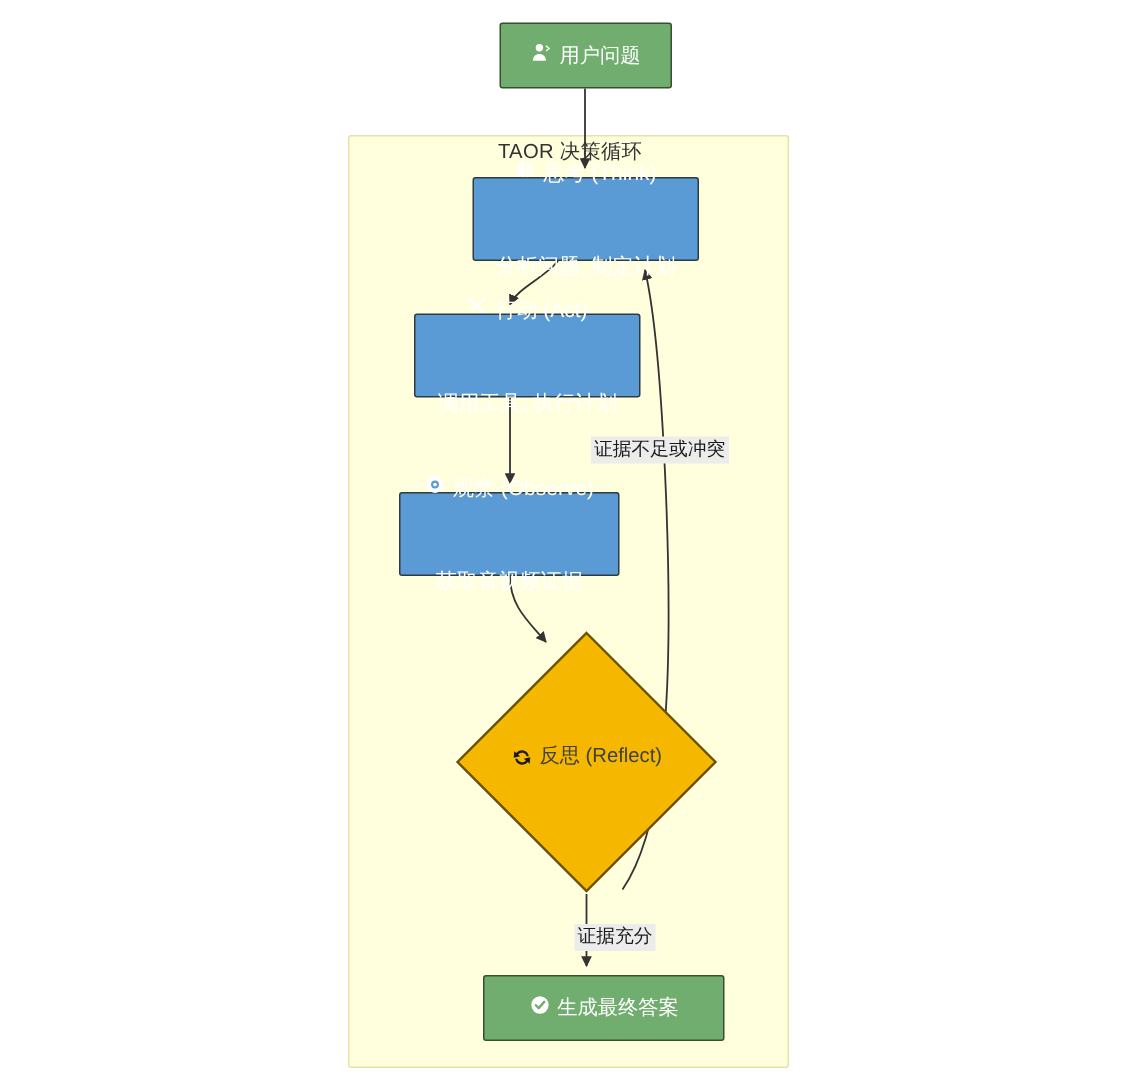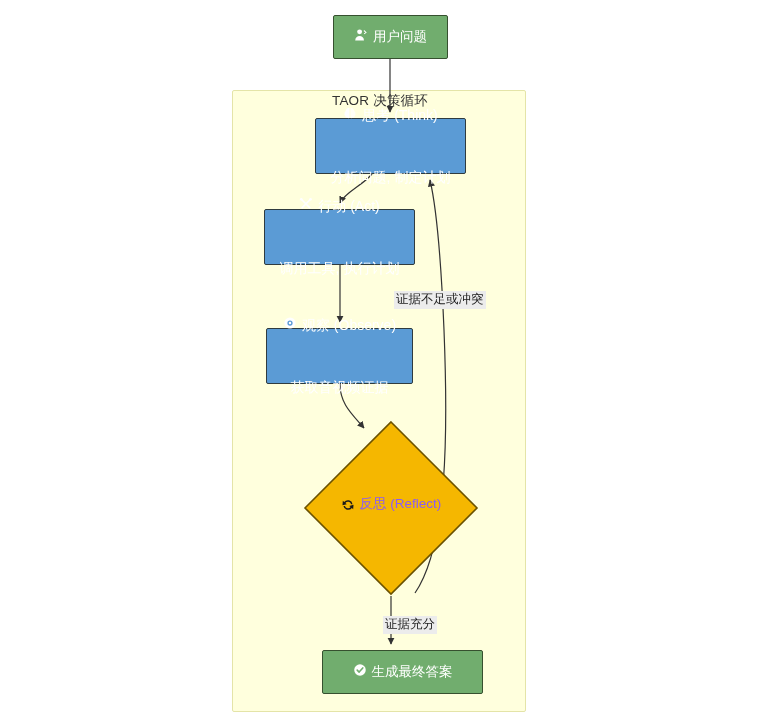--- a/index.html
+++ b/index.html
@@ -96,34 +96,34 @@
     width: 176px;
     height: 176px;
   }
   .diamond-label {
     position: absolute;
     left: 0;
     top: 74px;
     width: 176px;
     text-align: center;
     font-size: 13.5px;
-    color: #8b5cf6;
+    color: #404040;
     line-height: 1.5;
     pointer-events: none;
   }
   .diamond-label .line1 {
     display: flex;
     align-items: center;
     justify-content: center;
     gap: 5px;
     white-space: nowrap;
   }
   #node-user    { left: 333px; top: 15px;  width: 115px; height: 44px; }
   #node-think   { left: 315px; top: 118px; width: 151px; height: 56px; }
-  #node-act     { left: 264px; top: 209px; width: 151px; height: 56px; }
+  #node-act     { left: 276px; top: 209px; width: 151px; height: 56px; }
   #node-observe { left: 266px; top: 328px; width: 147px; height: 56px; }
   #node-answer  { left: 322px; top: 650px; width: 161px; height: 44px; }
 
   .edge-label {
     position: absolute;
     background: #ececec;
     color: #1a1a1a;
     font-size: 12.5px;
     padding: 1px 2px;
     white-space: nowrap;

